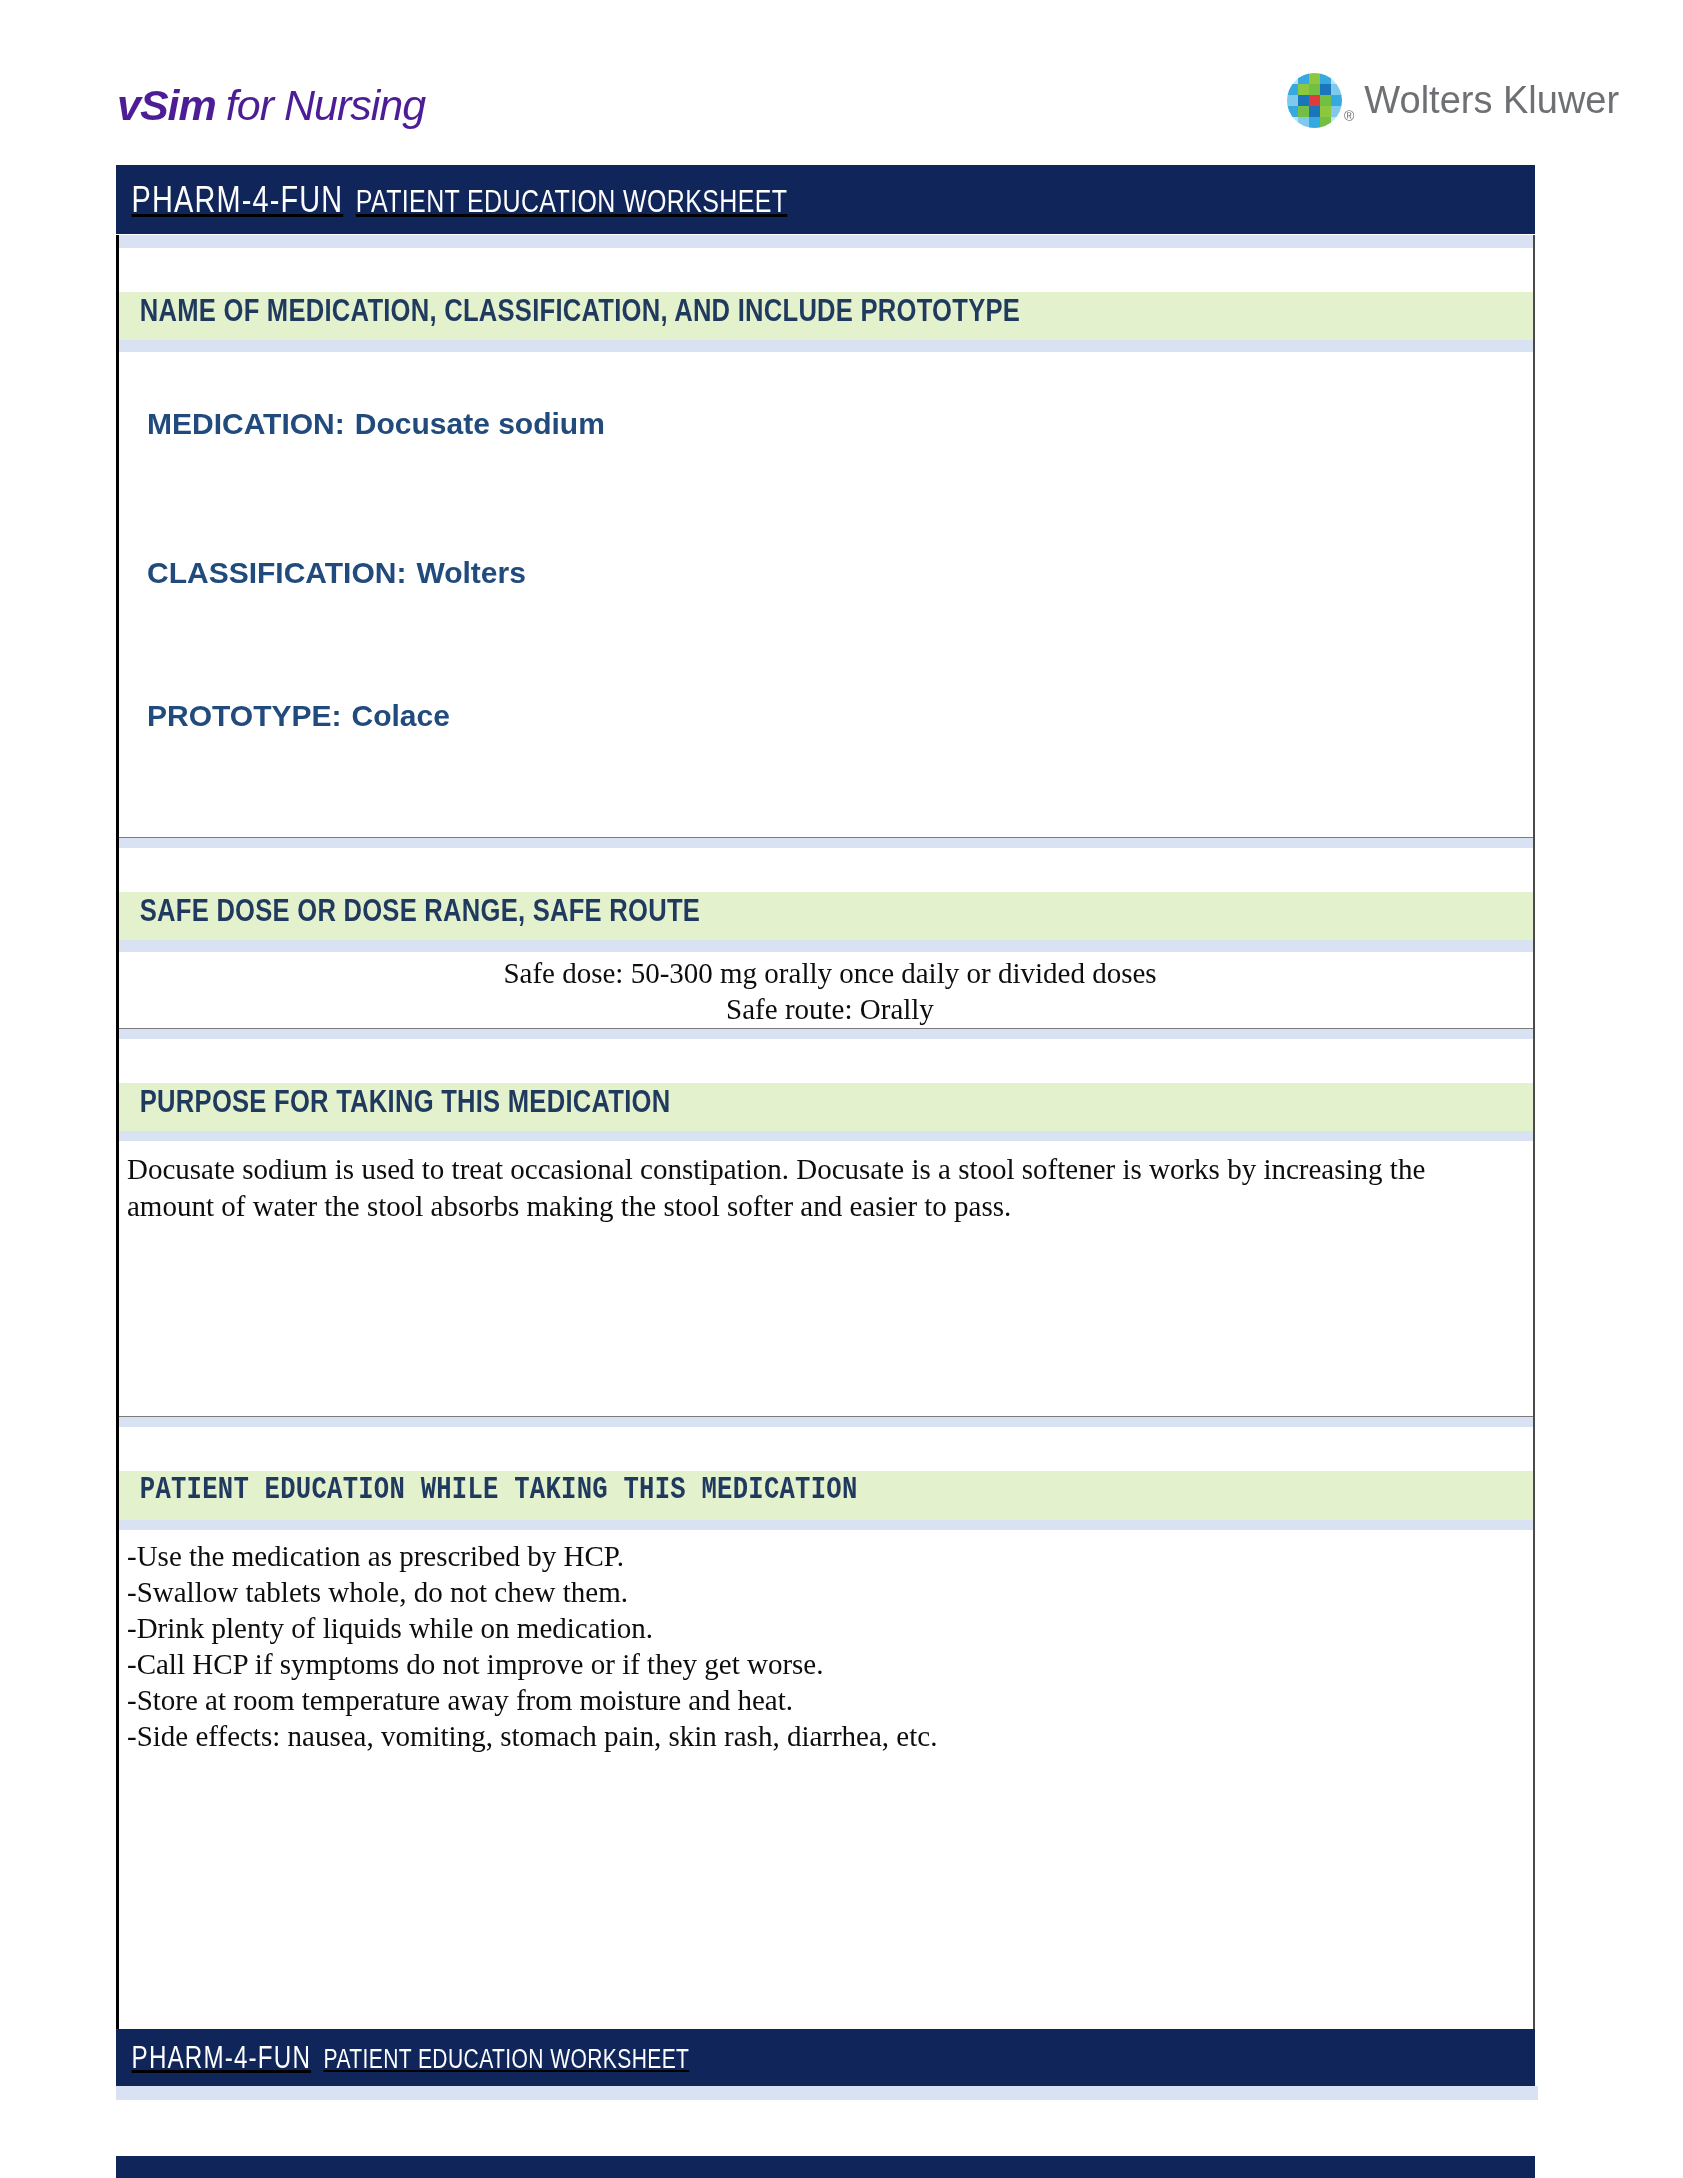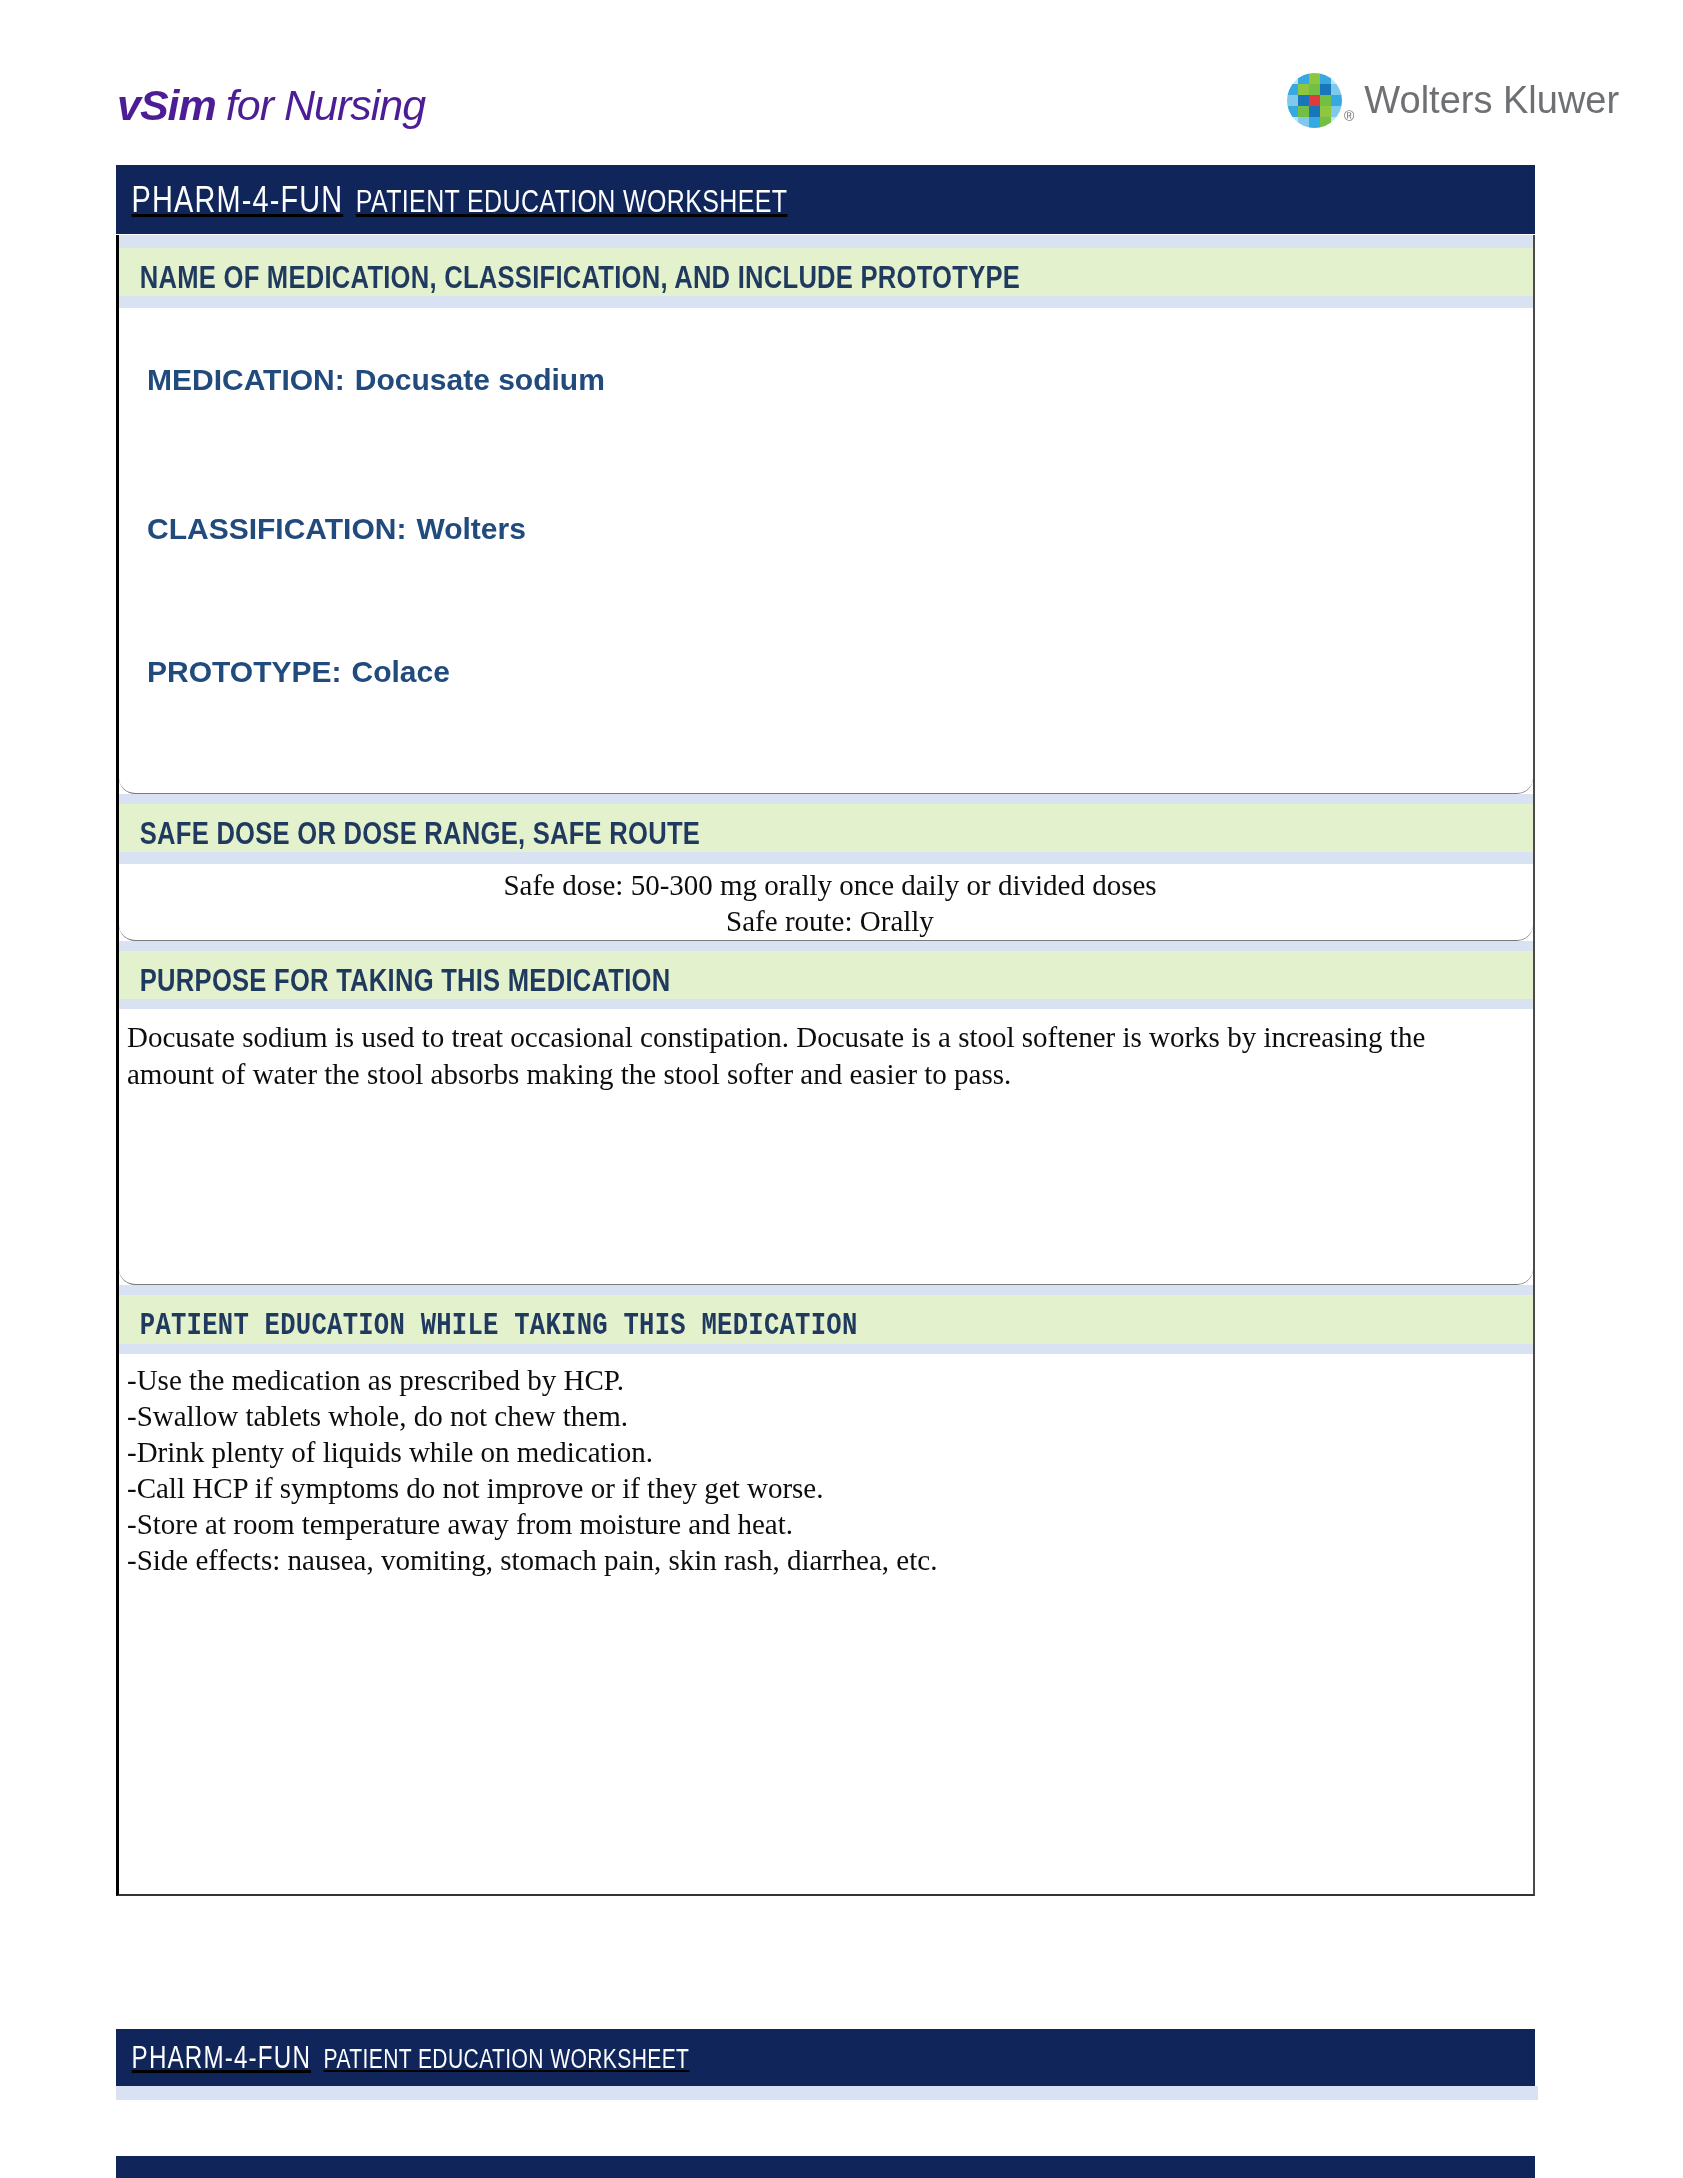--- a/index.html
+++ b/index.html
@@ -60,31 +60,31 @@
     border-left:3px solid #000;
     border-right:2px solid #4a4a4a;
     border-bottom:2px solid #333;
     background:#fff;
   }
   .bluegap { background:var(--strip_blue,#d9e2f3); }
   .g13{height:13px;} .g12{height:12px;} .g10{height:10px;}
 
   .green-bar {
     background:var(--section_green,#e4f1cd);
-    height:48px; display:flex; align-items:flex-end;
+    height:48px; display:flex; align-items:flex-start;margin-top:44px;
   }
   .green-bar.short { height:49px;font-family:Liberation Mono, monospace; }
   .green-text {
     transform:scaleX(0.8); transform-origin:0 50%;
     font-weight:bold; font-size:32px; color:var(--heading_text,#1f3a5e);
     padding-left:26px; white-space:nowrap; letter-spacing:0.3px;
   }
 
   .white-box { background:#fff; position:relative; }
-  .divider-bottom { border-bottom:1px solid #7a7a7a;border-radius:16px; }
+  .divider-bottom { border-bottom:1px solid #7a7a7a; }
 
   .box-fields { height:485px; }
   .field {
     position:absolute; left:28px;
     font-weight:bold; font-size:30px; color:var(--label_navy,#224b7d);
     white-space:nowrap;
   }
   .f1{top:55px;} .f2{top:204px;} .f3{top:347px;}
   .field .fv { margin-left:10px; }
 

